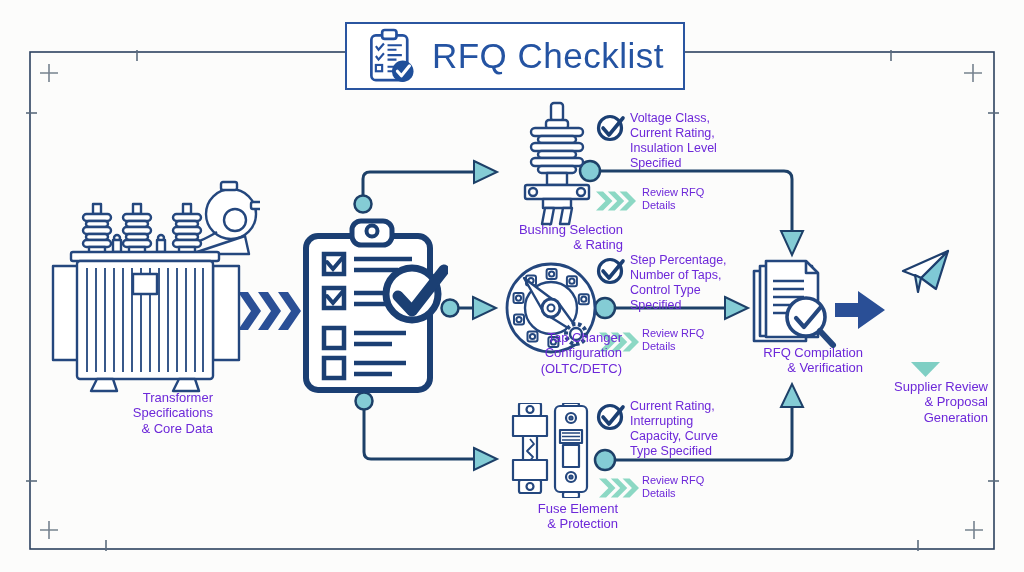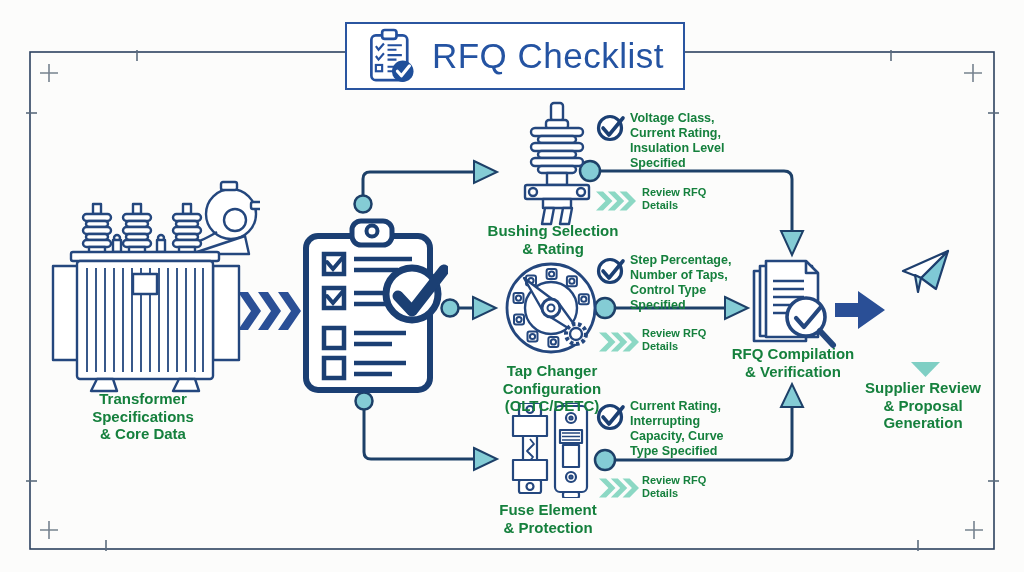--- a/index.html
+++ b/index.html
@@ -1,21 +1,21 @@
 <!DOCTYPE html>
 <html><head>
 <meta charset="utf-8">
 <style>
   html,body{margin:0;padding:0;background:#ffffff;}
   #canvas{position:relative;width:1024px;height:572px;background:#fcfcfb;overflow:hidden;
           font-family:"Liberation Sans", sans-serif;}
   svg{display:block;}
   .abs{position:absolute;}
-  .lbl{position:absolute;font-weight:bold;color:#15803d;white-space:pre-line;z-index:3;}
-  .node-lbl{text-align:center;font-size:15px;line-height:1.18;}
+  .lbl{position:absolute;font-weight:normal;color:#6d28d9;white-space:pre-line;z-index:3;}
+  .node-lbl{text-align:right;font-size:13px;line-height:1.18;}
   .spec-lbl{font-size:12.5px;line-height:1.2;}
   .review-lbl{font-size:11px;line-height:1.15;}
   #title-box{position:absolute;left:345px;top:22px;width:336px;height:64px;background:#ffffff;
              border:2.5px solid #2a55a0;display:flex;align-items:center;justify-content:center;
              gap:14px;z-index:4;}
   #title-text{font-size:35px;font-weight:normal;color:#2453a2;letter-spacing:.5px;}
   .ic{position:absolute;z-index:2;}
 </style>
 </head>
 <body>
@@ -252,21 +252,21 @@
       <rect x="47.4" y="79.9" width="10" height="10" rx="2"></rect>
         <circle cx="52.4" cy="84.9" r="2.6"></circle>
     </g>
     <circle cx="50" cy="51" r="26" fill="none" stroke="#24477e" stroke-width="2.4"></circle>
     <polygon points="23,21 59,48 83,81 43,56" fill="#fff" stroke="#24477e" stroke-width="2.4" stroke-linejoin="round"></polygon>
     <circle cx="75" cy="77" r="10" fill="#fff" stroke="#24477e" stroke-width="4" stroke-dasharray="3.5,2.6"></circle>
     <circle cx="75" cy="77" r="6" fill="#fff" stroke="#24477e" stroke-width="2.4"></circle>
     <circle cx="50" cy="51" r="9" fill="#fff" stroke="#24477e" stroke-width="3"></circle>
     <circle cx="50" cy="51" r="3.5" fill="none" stroke="#24477e" stroke-width="2"></circle>
   </svg>
-  <div class="lbl node-lbl" style="left:482px;top:362px;width:140px">Tap Changer
+  <div class="lbl node-lbl" style="left:482px;top:330px;width:140px">Tap Changer
 Configuration
 (OLTC/DETC)</div>
 
   <svg class="ic" style="left:596px;top:256px" width="30" height="30" viewBox="0 0 30 30">
     <circle cx="14" cy="15" r="11.5" fill="#fff" stroke="#1b3f73" stroke-width="3.2"></circle>
     <path d="M7,15 l6,7 l14,-17" fill="none" stroke="#1b3f73" stroke-width="3.6" stroke-linecap="round" stroke-linejoin="round"></path>
   </svg>
   <div class="lbl spec-lbl" style="left:630px;top:253px;width:125px">Step Percentage,
 Number of Taps,
 Control Type

